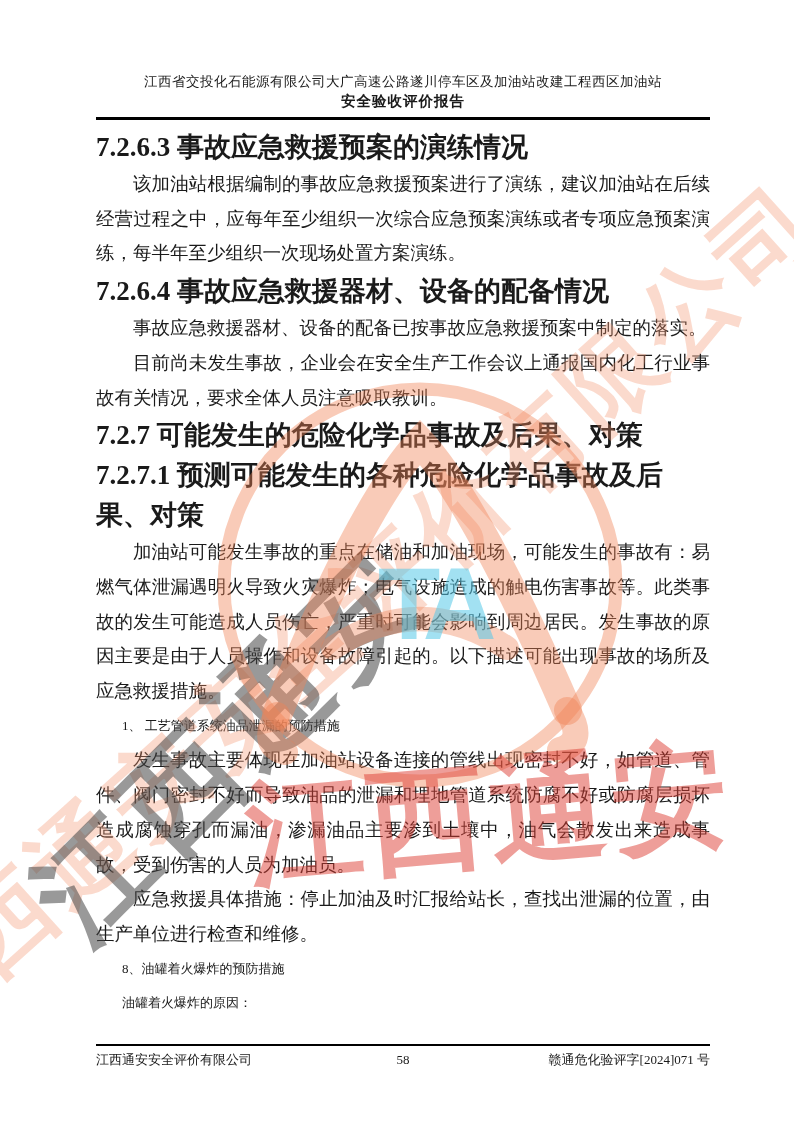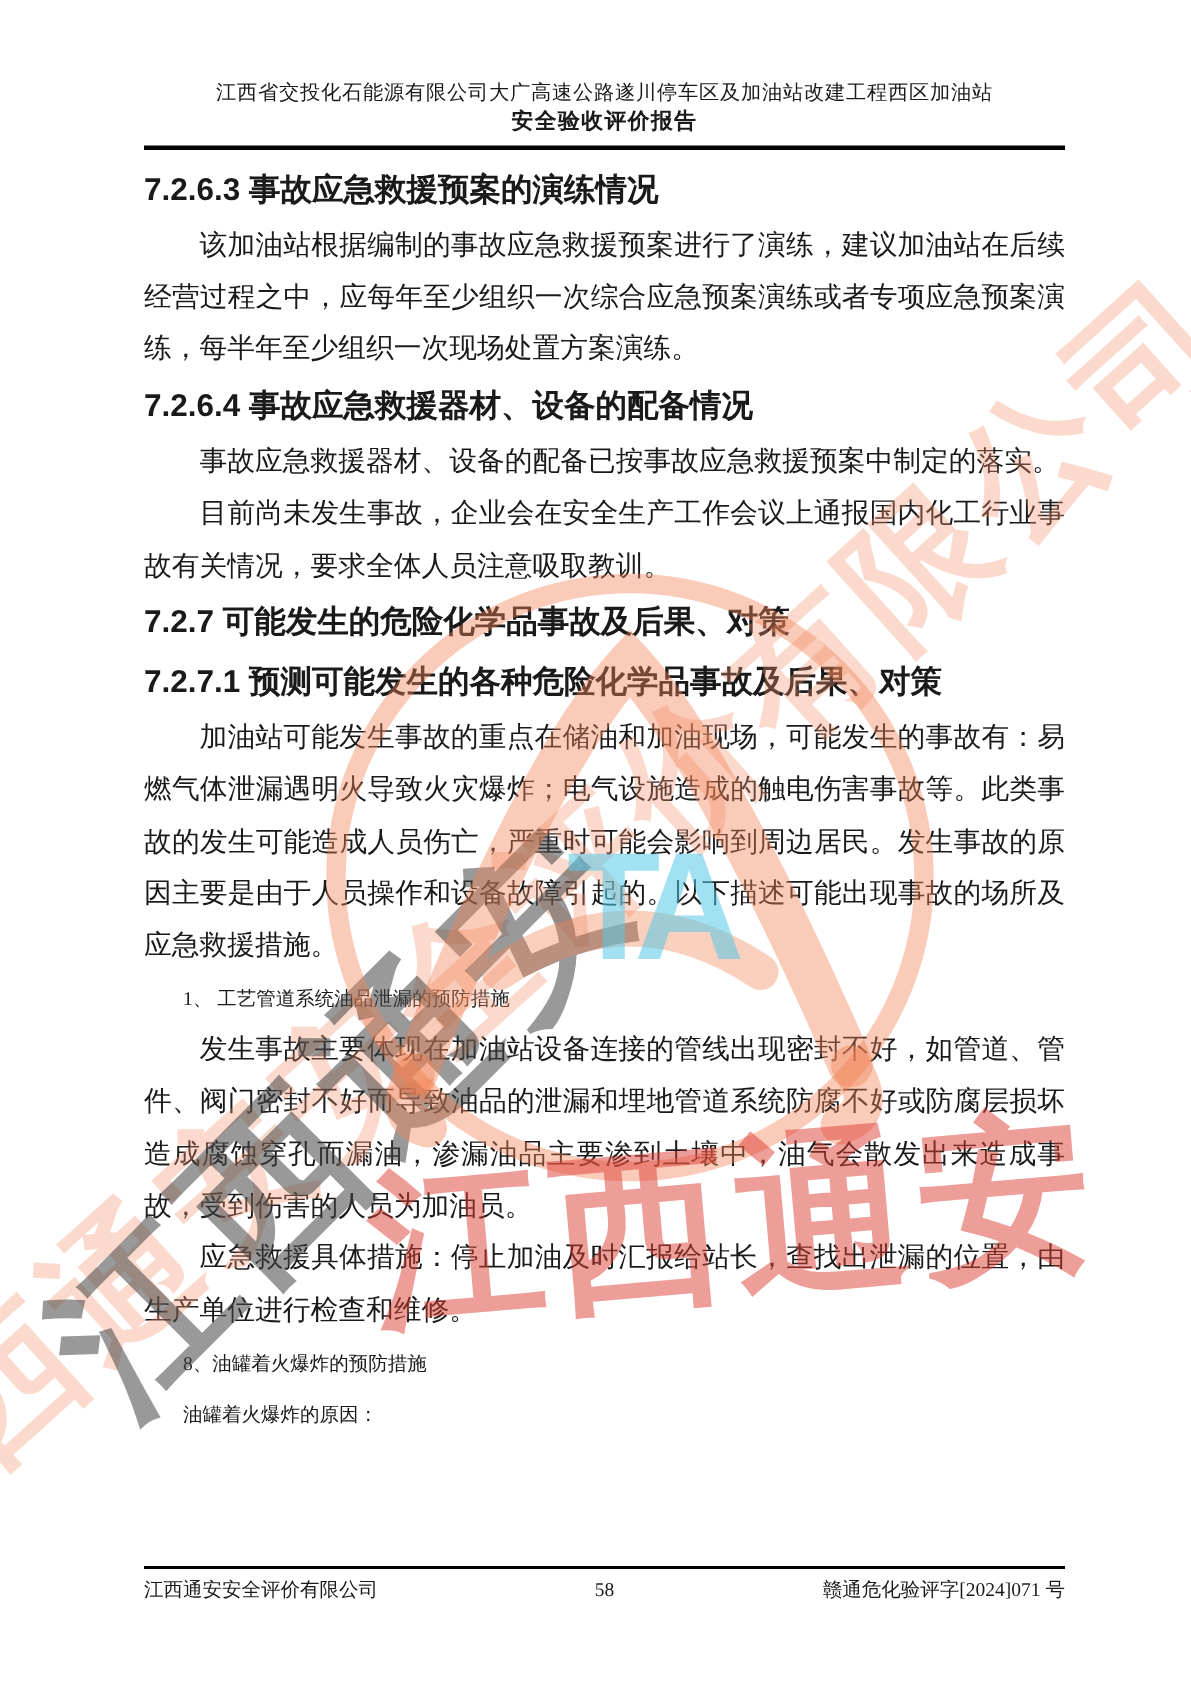--- a/index.html
+++ b/index.html
@@ -40,27 +40,27 @@
     font-size:102px;font-weight:700;letter-spacing:-10px;
     color:rgba(85,200,232,0.55);
     font-family:"Liberation Sans","DejaVu Sans",sans-serif;
   }
 
   
   .content{
     position:absolute;left:96px;right:84px;top:52px;z-index:2;
   }
   .doc-header{text-align:center;border-bottom:3px solid #000;padding-bottom:5px;}
-  .doc-header .h-line1{font-size:13.5px;line-height:19px;letter-spacing:0.5px;}
+  .doc-header .h-line1{font-size:13.5px;line-height:19px;letter-spacing:0.5px;margin-top:20px;}
   .doc-header .h-line2{font-size:14.5px;line-height:21px;font-weight:700;letter-spacing:1px;}
 
   .body-text{margin-top:7px;}
   .blk-heading{
-    font-size:21px;font-weight:700;line-height:40px;
-    font-family:Liberation Sans, sans-serif;
+    font-size:27px;font-weight:700;line-height:40px;
+    font-family:Liberation Serif, serif;
   }
   .blk-paragraph{
     font-size:18.5px;line-height:34.7px;
     text-align:justify;text-indent:2em;
   }
   .blk-item{
     font-size:13px;line-height:34.7px;
     padding-left:2em;
   }
 

